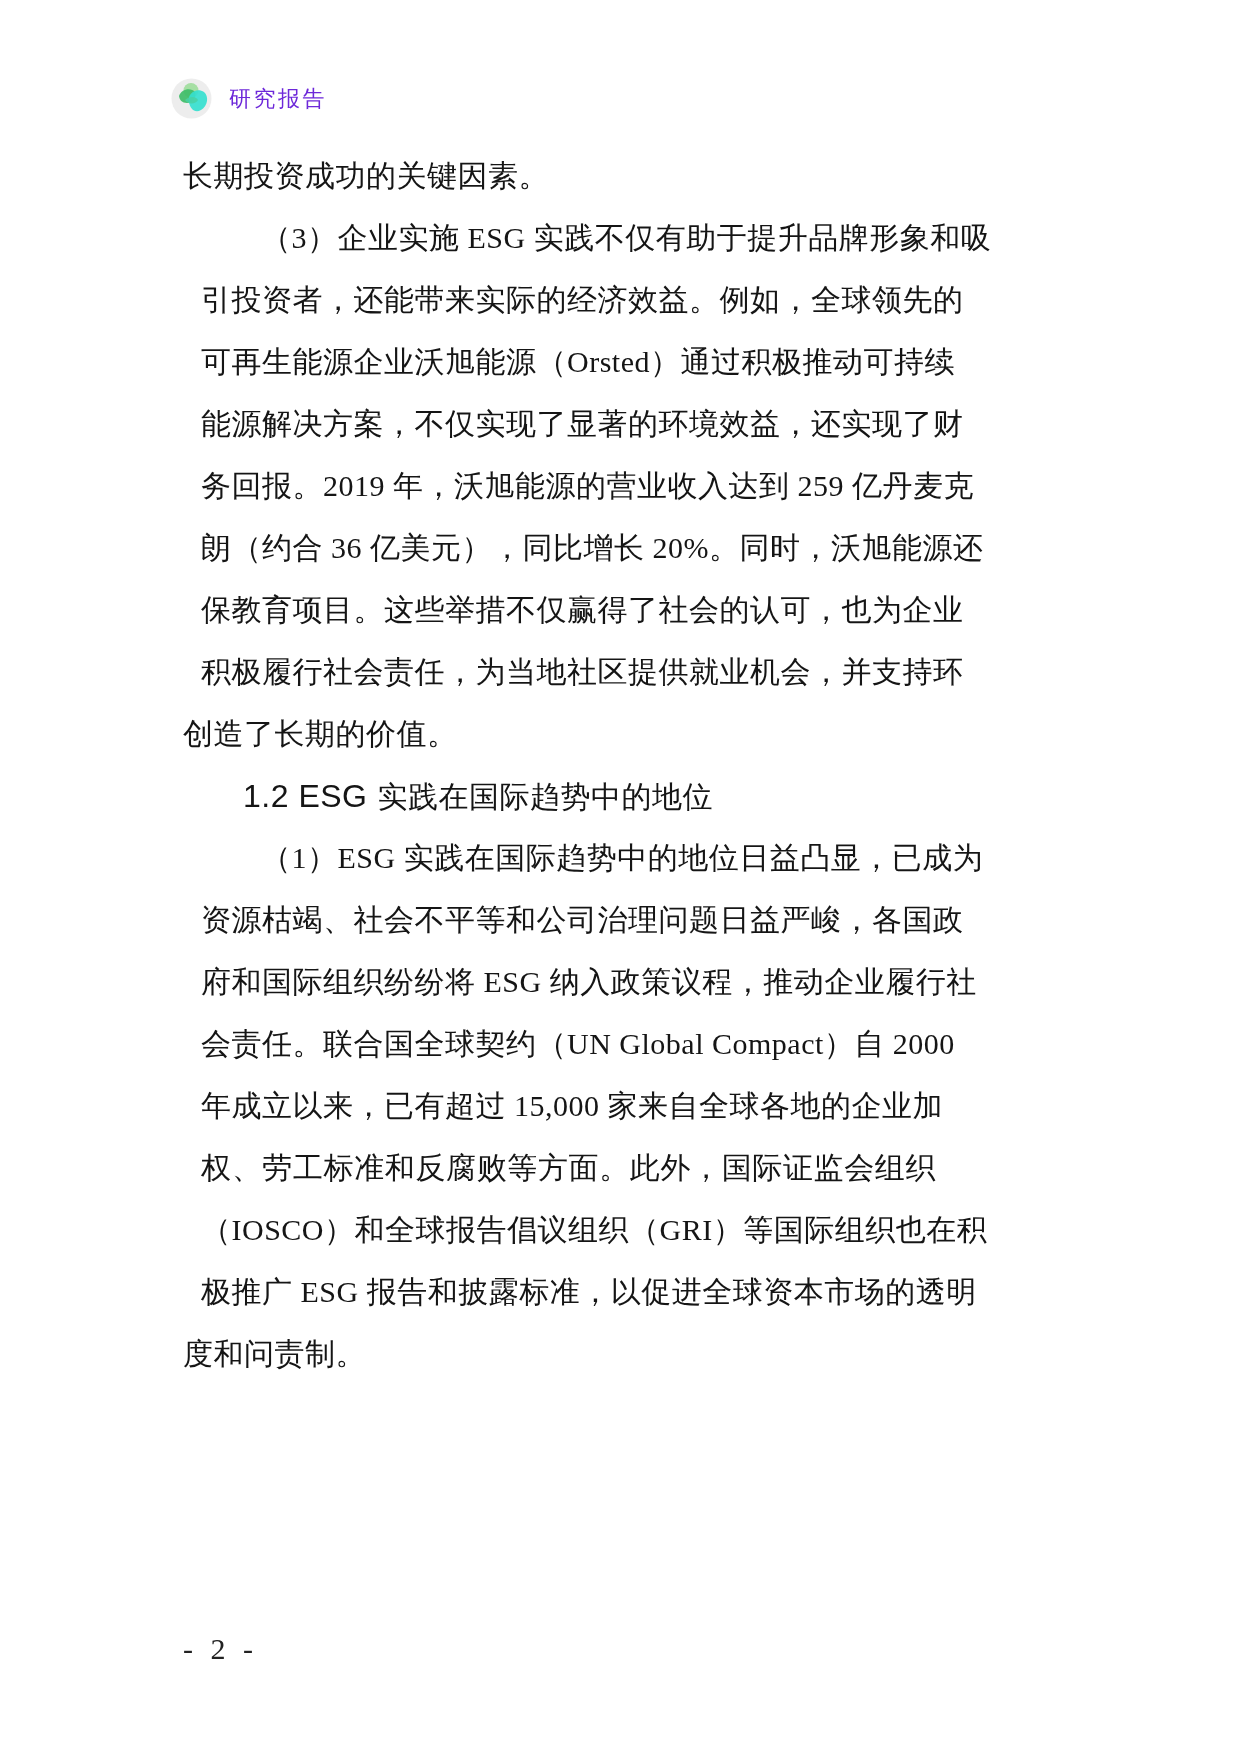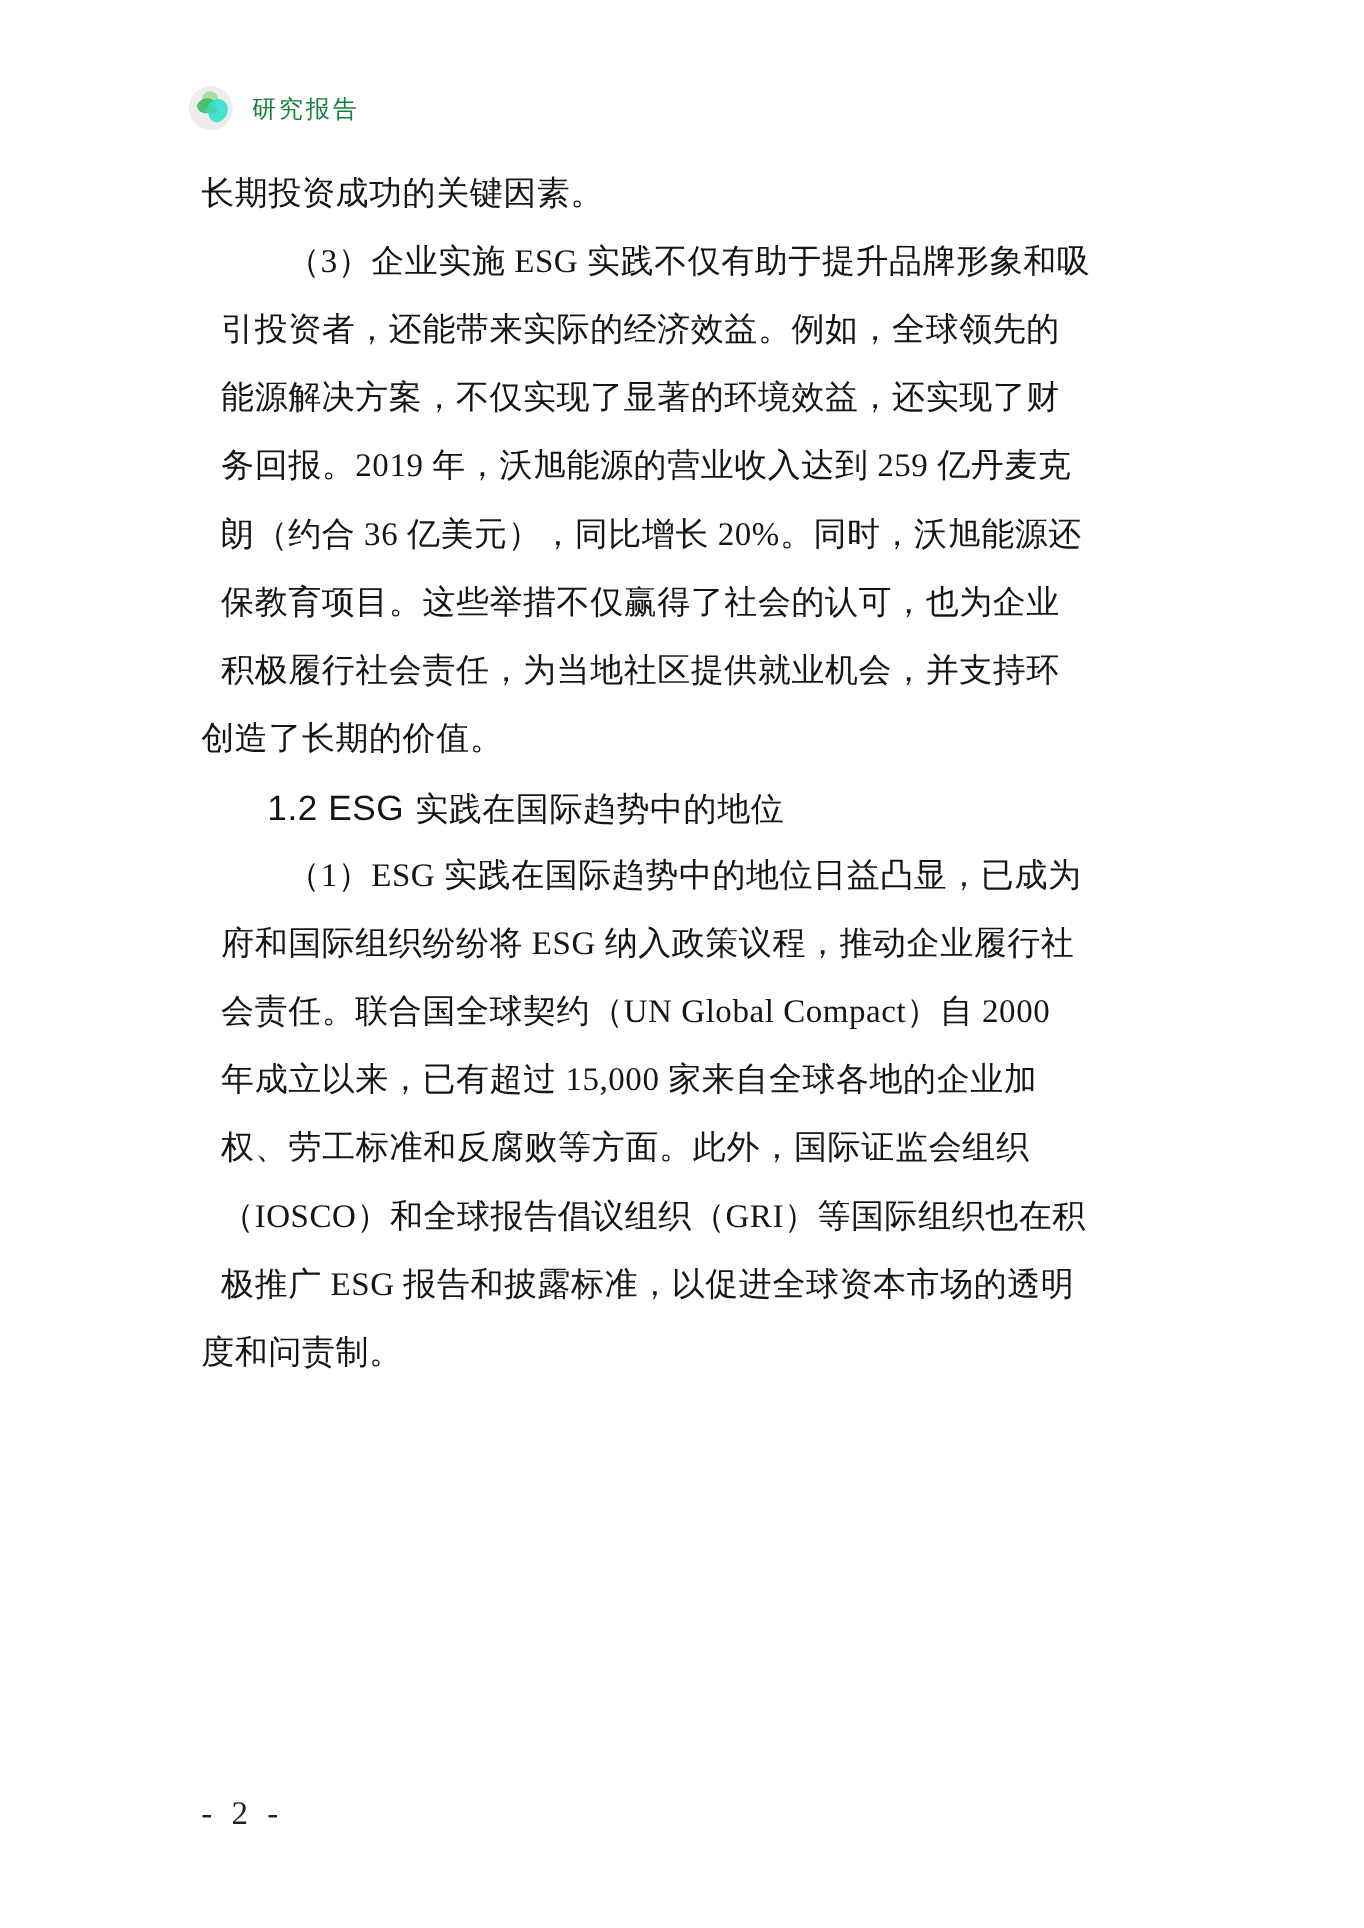--- a/index.html
+++ b/index.html
@@ -13,21 +13,21 @@
   }
   .page { position: absolute; inset: 0; }
 
   
   .hdr {
     position: absolute; top: 78px; left: 171px;
     display: flex; align-items: center; gap: 17px;
   }
   .logo { width: 41px; height: 41px; display: block; }
   .brand {
-    font-size: 22px; color: #15803d; letter-spacing: 2.5px;
+    font-size: 22px; color: #6d28d9; letter-spacing: 2.5px;
     font-family: "Liberation Serif", "DejaVu Serif", serif;
   }
 
   
   .doc {
     position: absolute; top: 145px; left: 183px; width: 753px;
   }
   .line {
     height: 62px; line-height: 62px;
     font-size: 30px;
@@ -68,28 +68,30 @@
       <path d="M18 24 C16 15, 26 9, 33 14 C38 18, 37 28, 30 32 C24 35.5, 19 31, 18 24 Z" fill="#36e0cf" fill-opacity="0.92"></path>
       <path d="M14 22 C18 18, 25 18, 27 22 C25 26, 17 27, 14 22 Z" fill="#49d1a4" fill-opacity="0.85"></path>
     </svg>
     <span class="brand">研究报告</span>
   </div>
 
   <main class="doc">
       <div class="line">长期投资成功的关键因素。</div>
       <div class="line indent fill">（3）企业实施 ESG 实践不仅有助于提升品牌形象和吸</div>
       <div class="line fill">引投资者，还能带来实际的经济效益。例如，全球领先的</div>
+      <div class="line fill">可再生能源企业沃旭能源（Orsted）通过积极推动可持续</div>
       <div class="line fill">能源解决方案，不仅实现了显著的环境效益，还实现了财</div>
       <div class="line fill">务回报。2019 年，沃旭能源的营业收入达到 259 亿丹麦克</div>
       <div class="line fill">朗（约合 36 亿美元），同比增长 20%。同时，沃旭能源还</div>
       <div class="line fill">保教育项目。这些举措不仅赢得了社会的认可，也为企业</div>
       <div class="line fill">积极履行社会责任，为当地社区提供就业机会，并支持环</div>
       <div class="line">创造了长期的价值。</div>
       <div class="line indent heading"><span class="h-latin">1.2 ESG</span><span class="h-cjk">实践在国际趋势中的地位</span></div>
       <div class="line indent fill">（1）ESG 实践在国际趋势中的地位日益凸显，已成为</div>
+      <div class="line fill">资源枯竭、社会不平等和公司治理问题日益严峻，各国政</div>
       <div class="line fill">府和国际组织纷纷将 ESG 纳入政策议程，推动企业履行社</div>
       <div class="line fill">会责任。联合国全球契约（UN Global Compact）自 2000</div>
       <div class="line fill">年成立以来，已有超过 15,000 家来自全球各地的企业加</div>
       <div class="line fill">权、劳工标准和反腐败等方面。此外，国际证监会组织</div>
       <div class="line fill">（IOSCO）和全球报告倡议组织（GRI）等国际组织也在积</div>
       <div class="line fill">极推广 ESG 报告和披露标准，以促进全球资本市场的透明</div>
       <div class="line">度和问责制。</div>
     </main>
 
   <div class="pageno">- 2 -</div>

